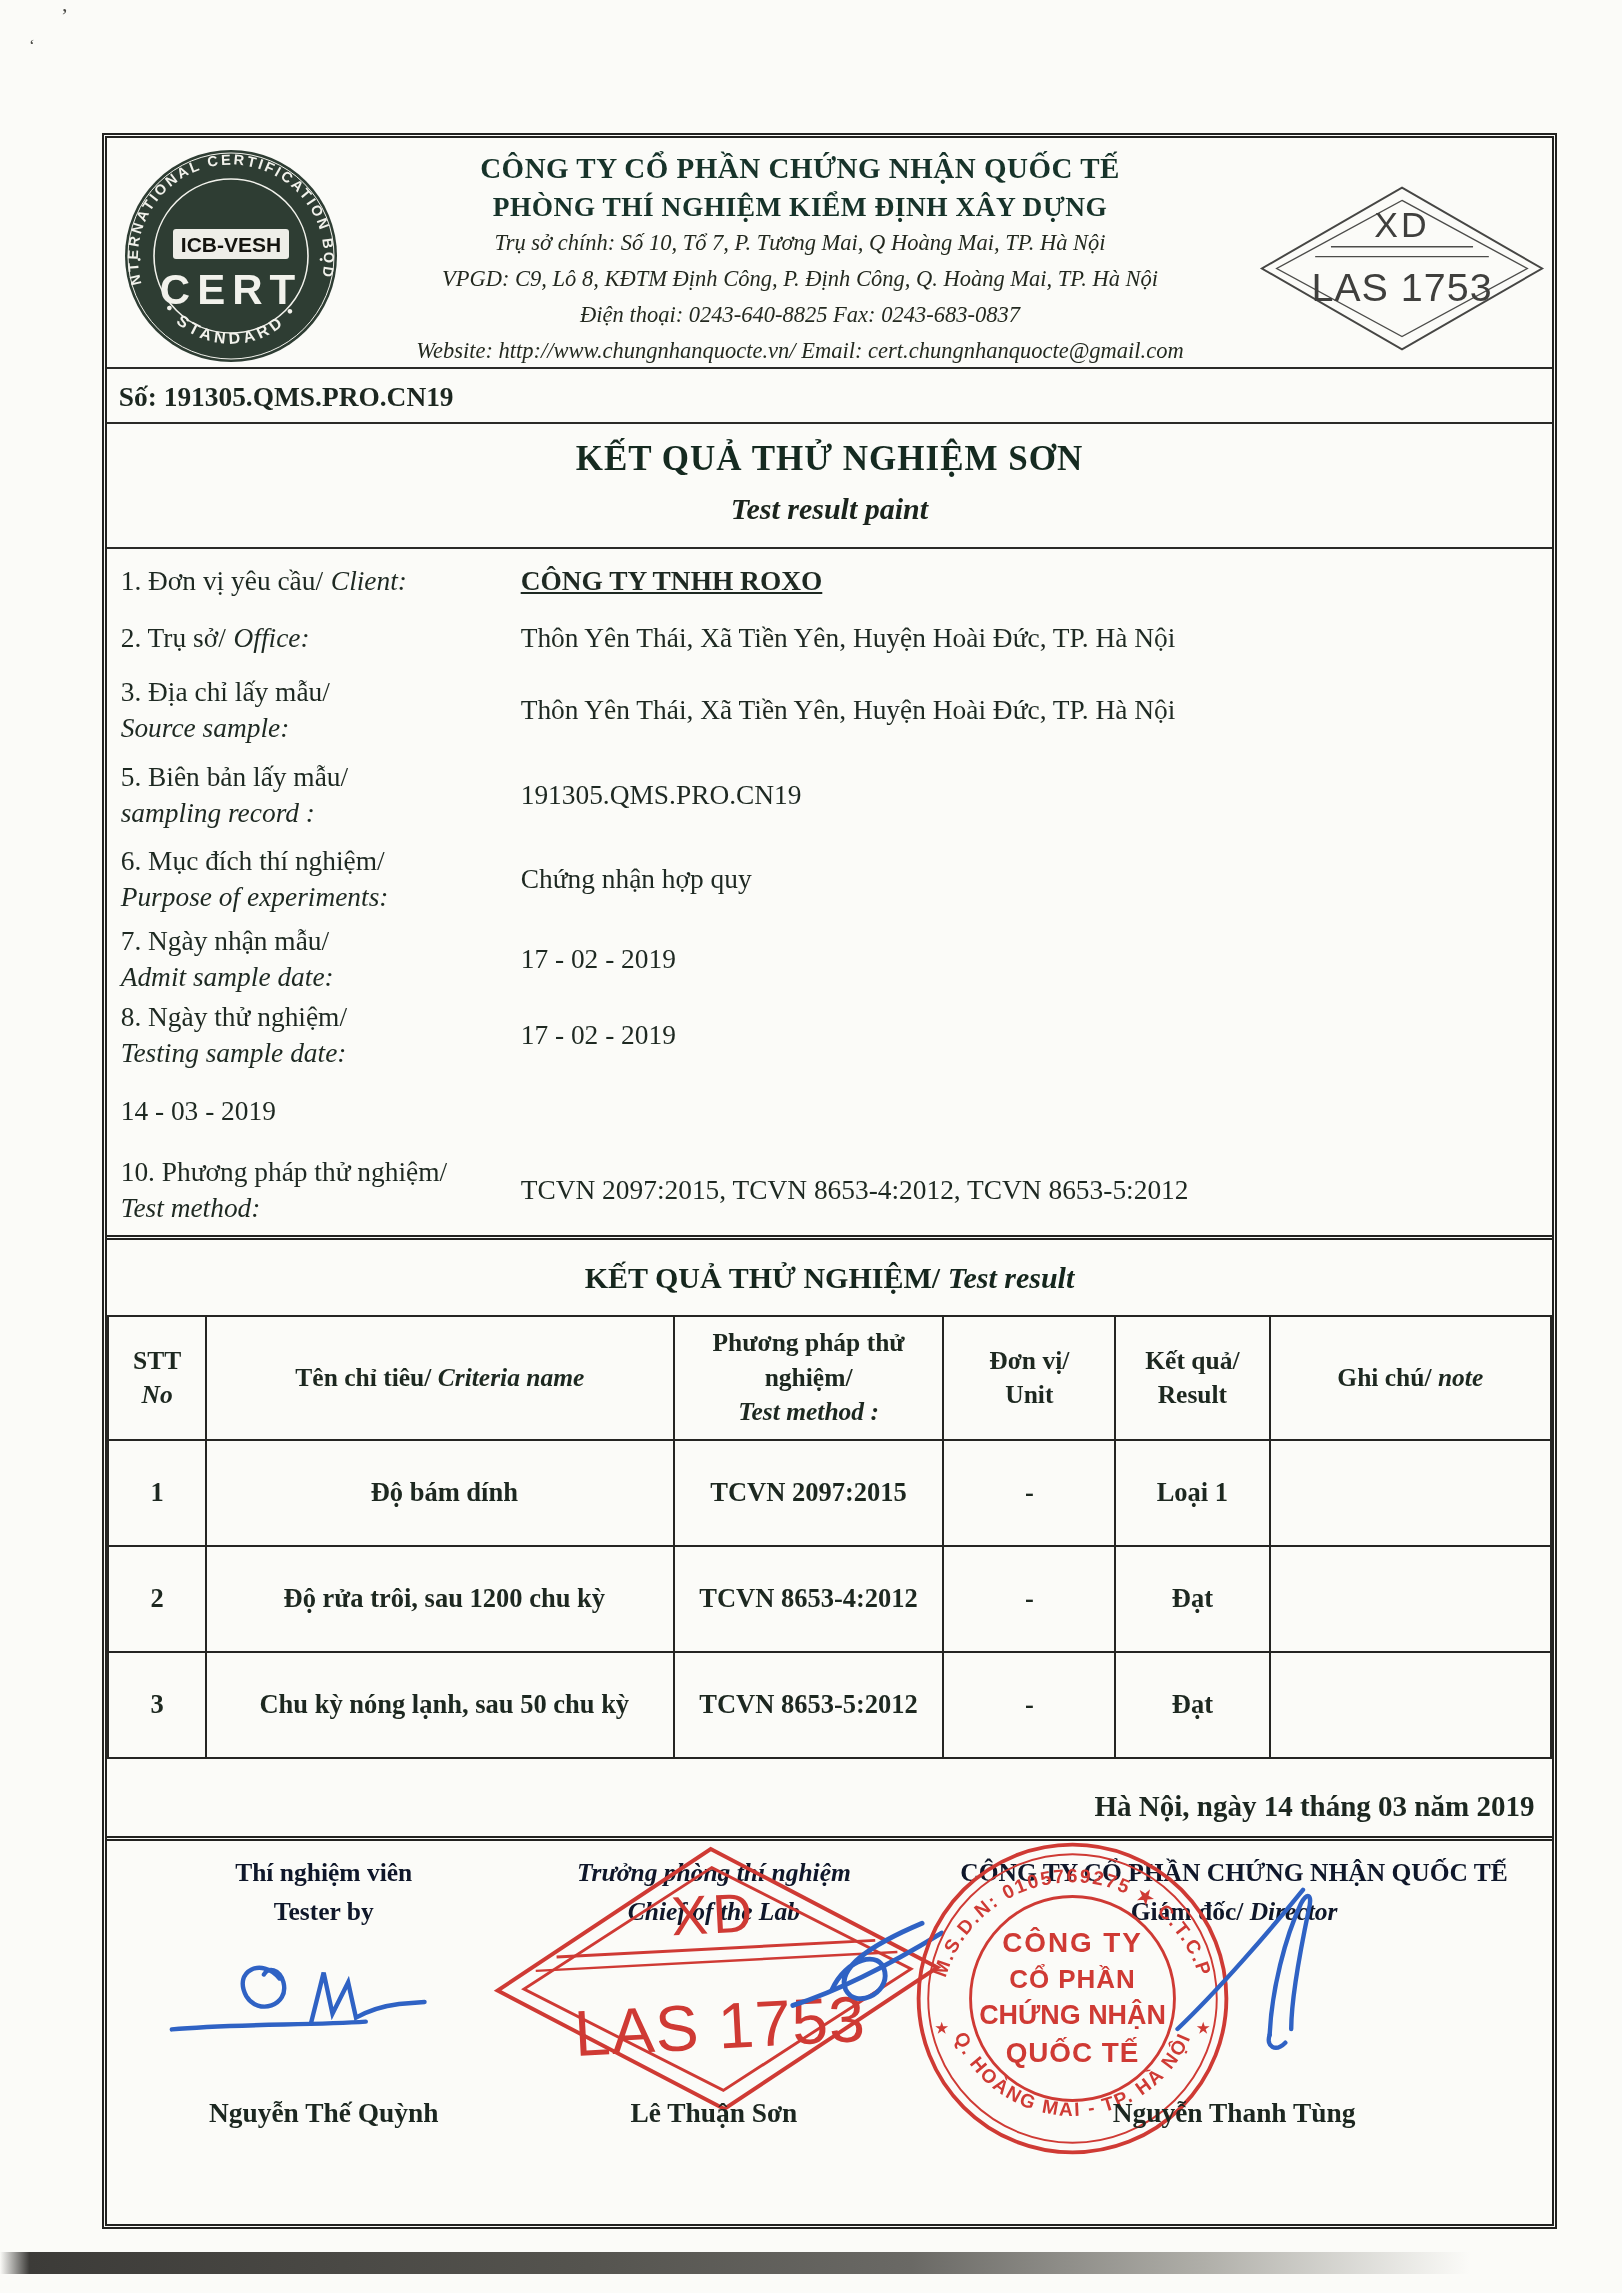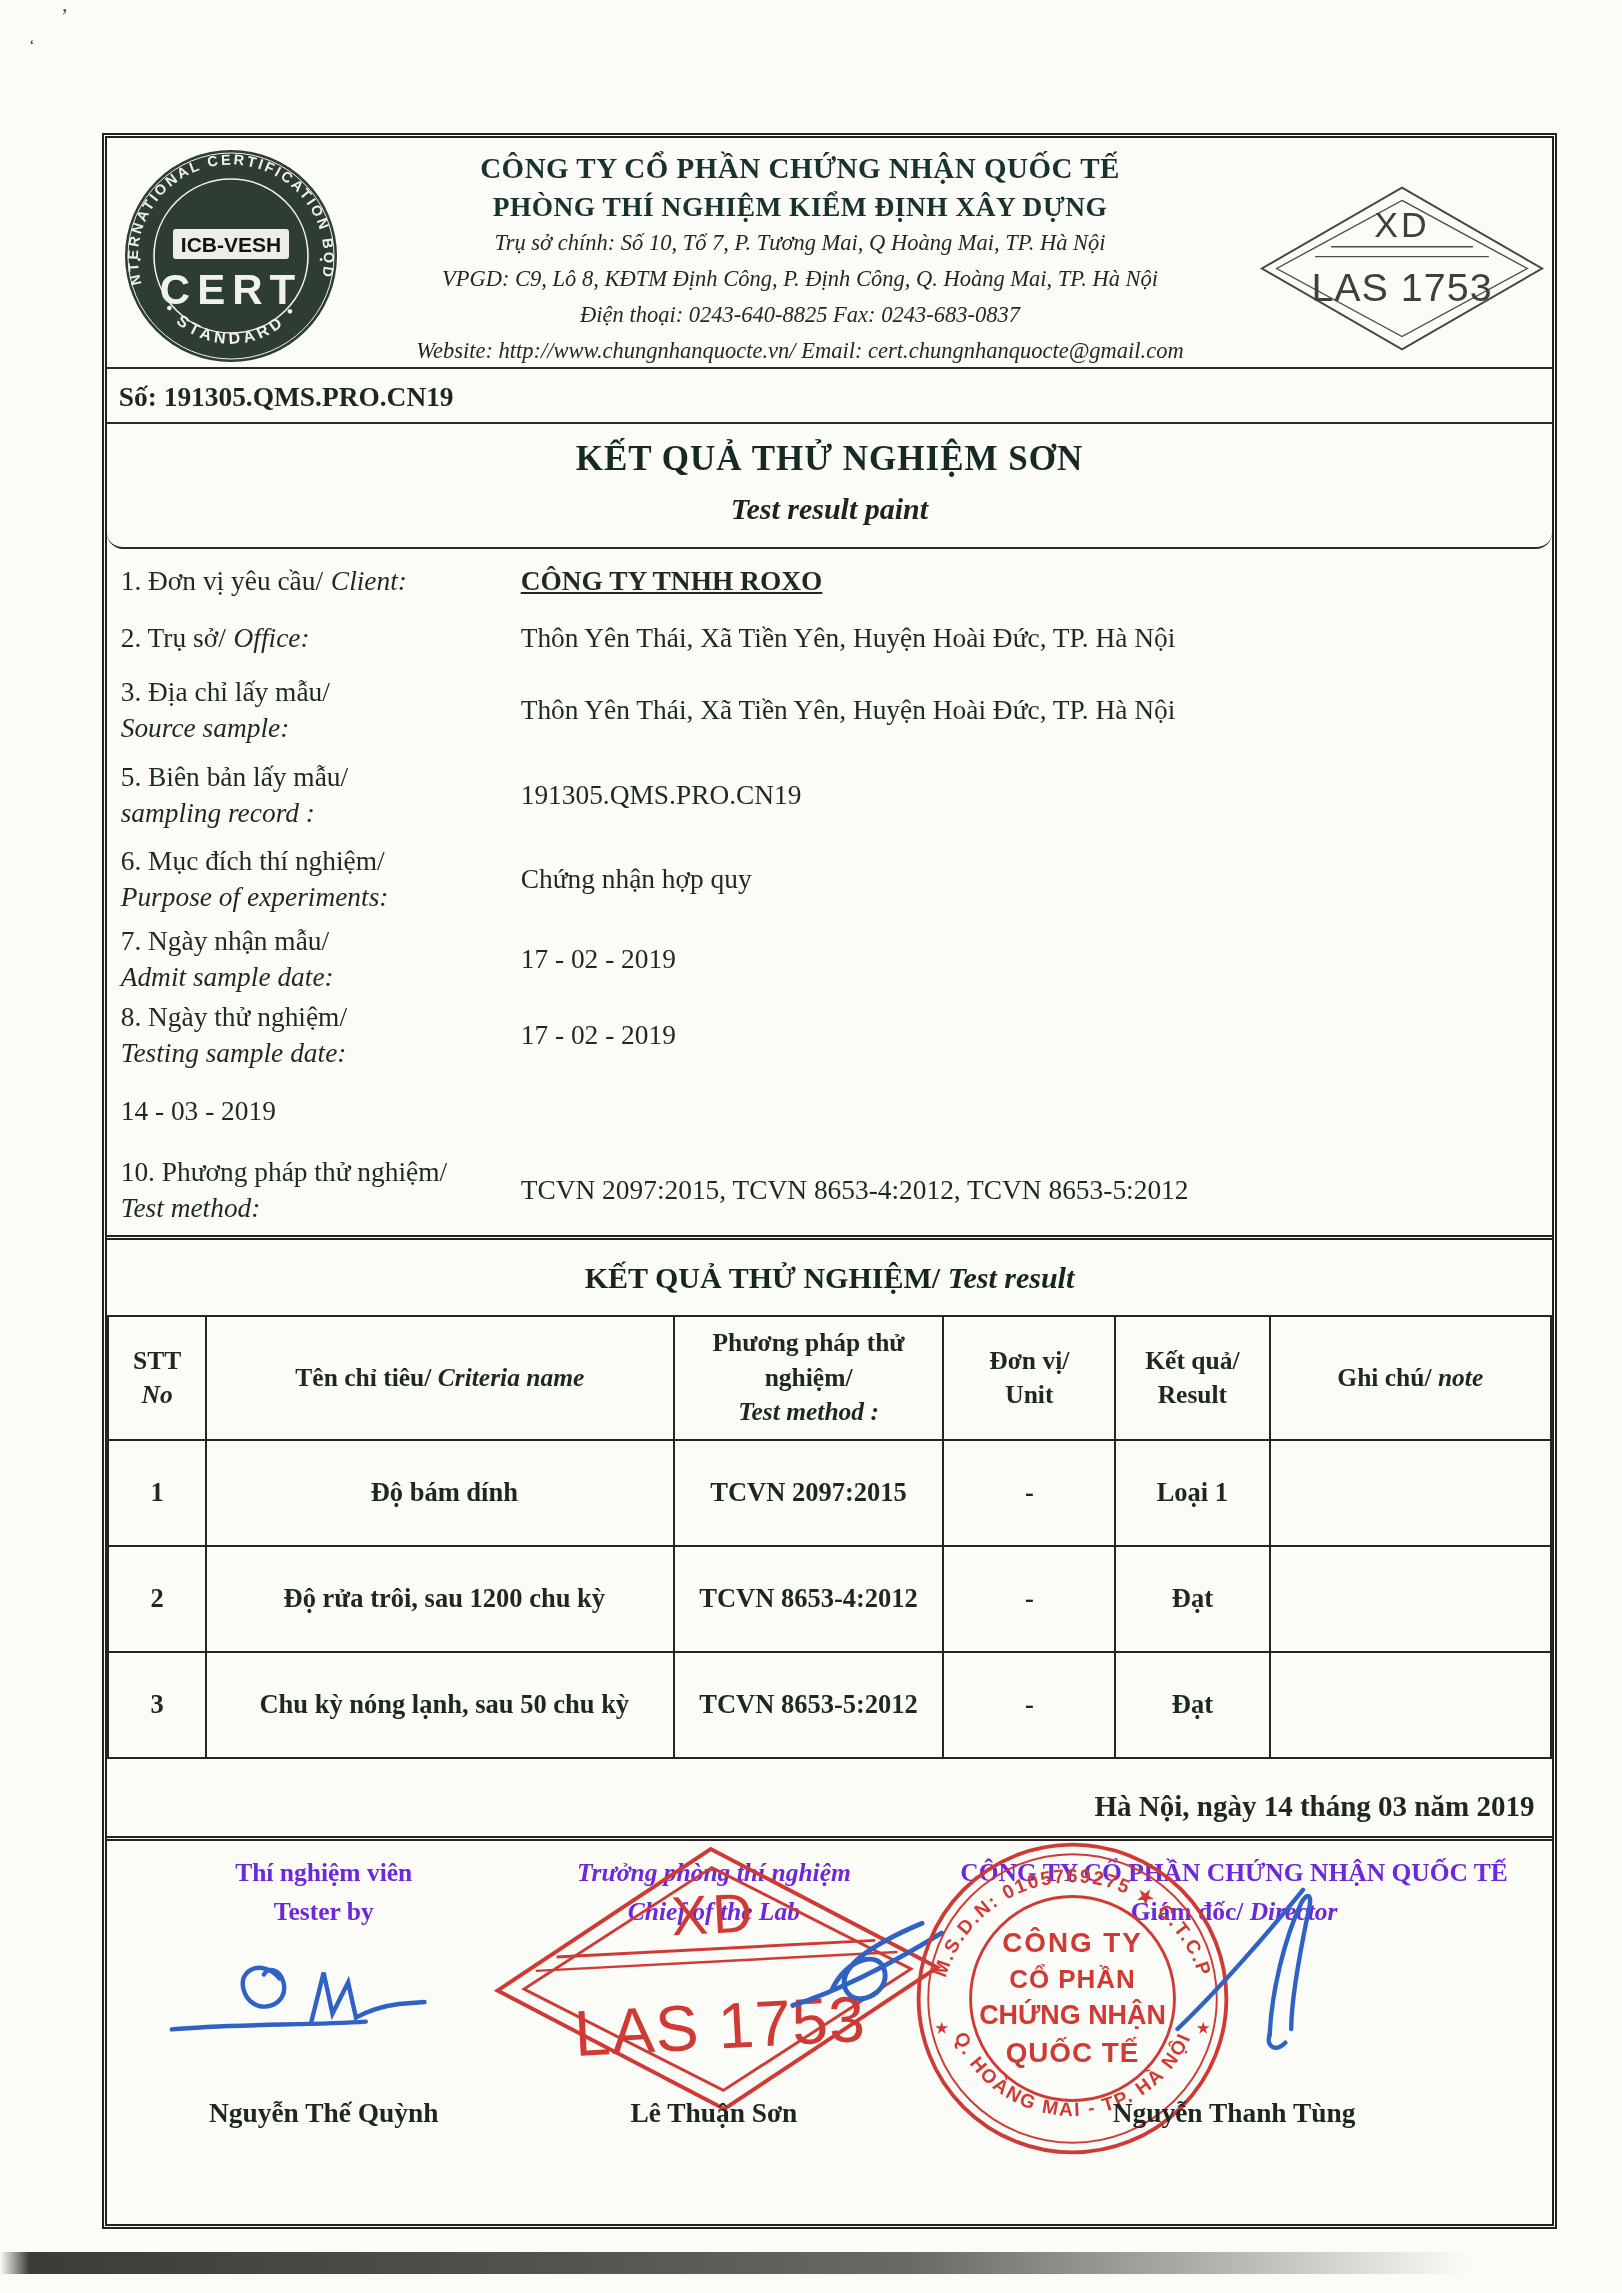--- a/index.html
+++ b/index.html
@@ -13,21 +13,21 @@
   .seal-svg{position:absolute;left:13.7px;top:7.8px;width:220px;height:220px;}
   .head-center{position:absolute;left:247px;right:306px;top:13.7px;text-align:center;}
   .company{font-size:29px;font-weight:bold;color:#17332a;letter-spacing:0.5px;}
   .department{font-size:27.4px;font-weight:bold;color:#17332a;margin-top:6.9px;letter-spacing:0.5px;}
   .addr{font-size:22.5px;font-style:italic;color:#23291f;margin-top:4.9px;line-height:1.38;}
   .mark-svg{position:absolute;right:2px;top:43px;width:296px;height:174px;}
   
   .doc-no{height:55px;border-bottom:2.9px solid #2a2a28;box-sizing:border-box;
           font-size:27.4px;font-weight:bold;color:#1c2720;padding:12.7px 0 0 11.8px;}
   
-  .title-sec{border-bottom:2px solid #2a2a28;text-align:center;padding:14.7px 0 20.6px 0;border-radius:16px;}
+  .title-sec{border-bottom:2px solid #2a2a28;text-align:center;padding:14.7px 0 20.6px 0;}
   .t-main{font-size:35px;font-weight:bold;color:#152a20;letter-spacing:1px;}
   .t-sub{font-size:30px;font-weight:bold;font-style:italic;color:#1b241d;margin-top:13.7px;}
   
   .info{padding:4.9px 0 2.9px 0;border-bottom:5.9px double #222220;}
   .irow{display:flex;align-items:center;padding-left:13.7px;}
   .ilabel{width:400px;font-size:27.4px;line-height:1.3;color:#1e2922;}
   .ivalue{flex:1;font-size:27.4px;color:#1e2922;padding-right:19.6px;}
   .vbold{font-weight:bold;text-decoration:underline;}
   .len{font-style:italic;margin-left:7.8px;}
   .len.block{display:block;margin-left:0;}
@@ -39,21 +39,21 @@
   table.res th{height:118px;font-size:25.5px;font-weight:bold;line-height:1.35;padding:2px;}
   table.res td{height:102px;font-size:26.5px;font-weight:bold;text-align:center;}
   td.crit{text-align:left;padding-left:9.8px;}
   .hen-i{font-style:italic;}
   .stack{display:block;}
   
   .date-band{height:82px;box-sizing:border-box;border-bottom:5.9px double #222220;
              text-align:right;padding:31px 17.6px 0 0;font-size:29px;font-weight:bold;color:#1c2720;}
   .sigs{position:relative;height:312px;}
   .sig-head{position:absolute;top:11.8px;text-align:center;font-size:25.5px;font-weight:bold;
-            color:#6d28d9;line-height:1.55;}
+            color:#0f172a;line-height:1.55;}
   .sh-left{left:2%;width:26%;}
   .sh-mid{left:27%;width:30%;font-style:italic;}
   .sh-right{left:58%;width:40%;}
   .sig-name{position:absolute;bottom:23.5px;text-align:center;font-size:27.4px;font-weight:bold;color:#1c2720;}
   .stamp-diamond{position:absolute;left:380px;top:0px;width:461px;height:276px;}
   .stamp-circle{position:absolute;left:802px;top:-5.9px;width:327px;height:327px;}
   .sig-svg-left{position:absolute;left:57px;top:104px;width:286px;height:114px;}
   .sig-svg-right{position:absolute;left:1047px;top:33px;width:196px;height:210px;}
   .scan-band{position:absolute;left:0;top:2252px;width:1470px;height:21.6px;
              background:linear-gradient(90deg,#39383500,#3c3b38 2%,#55544f 40%,#6a6965 62%,#b0afa9 82%,rgba(176,175,169,0));}

